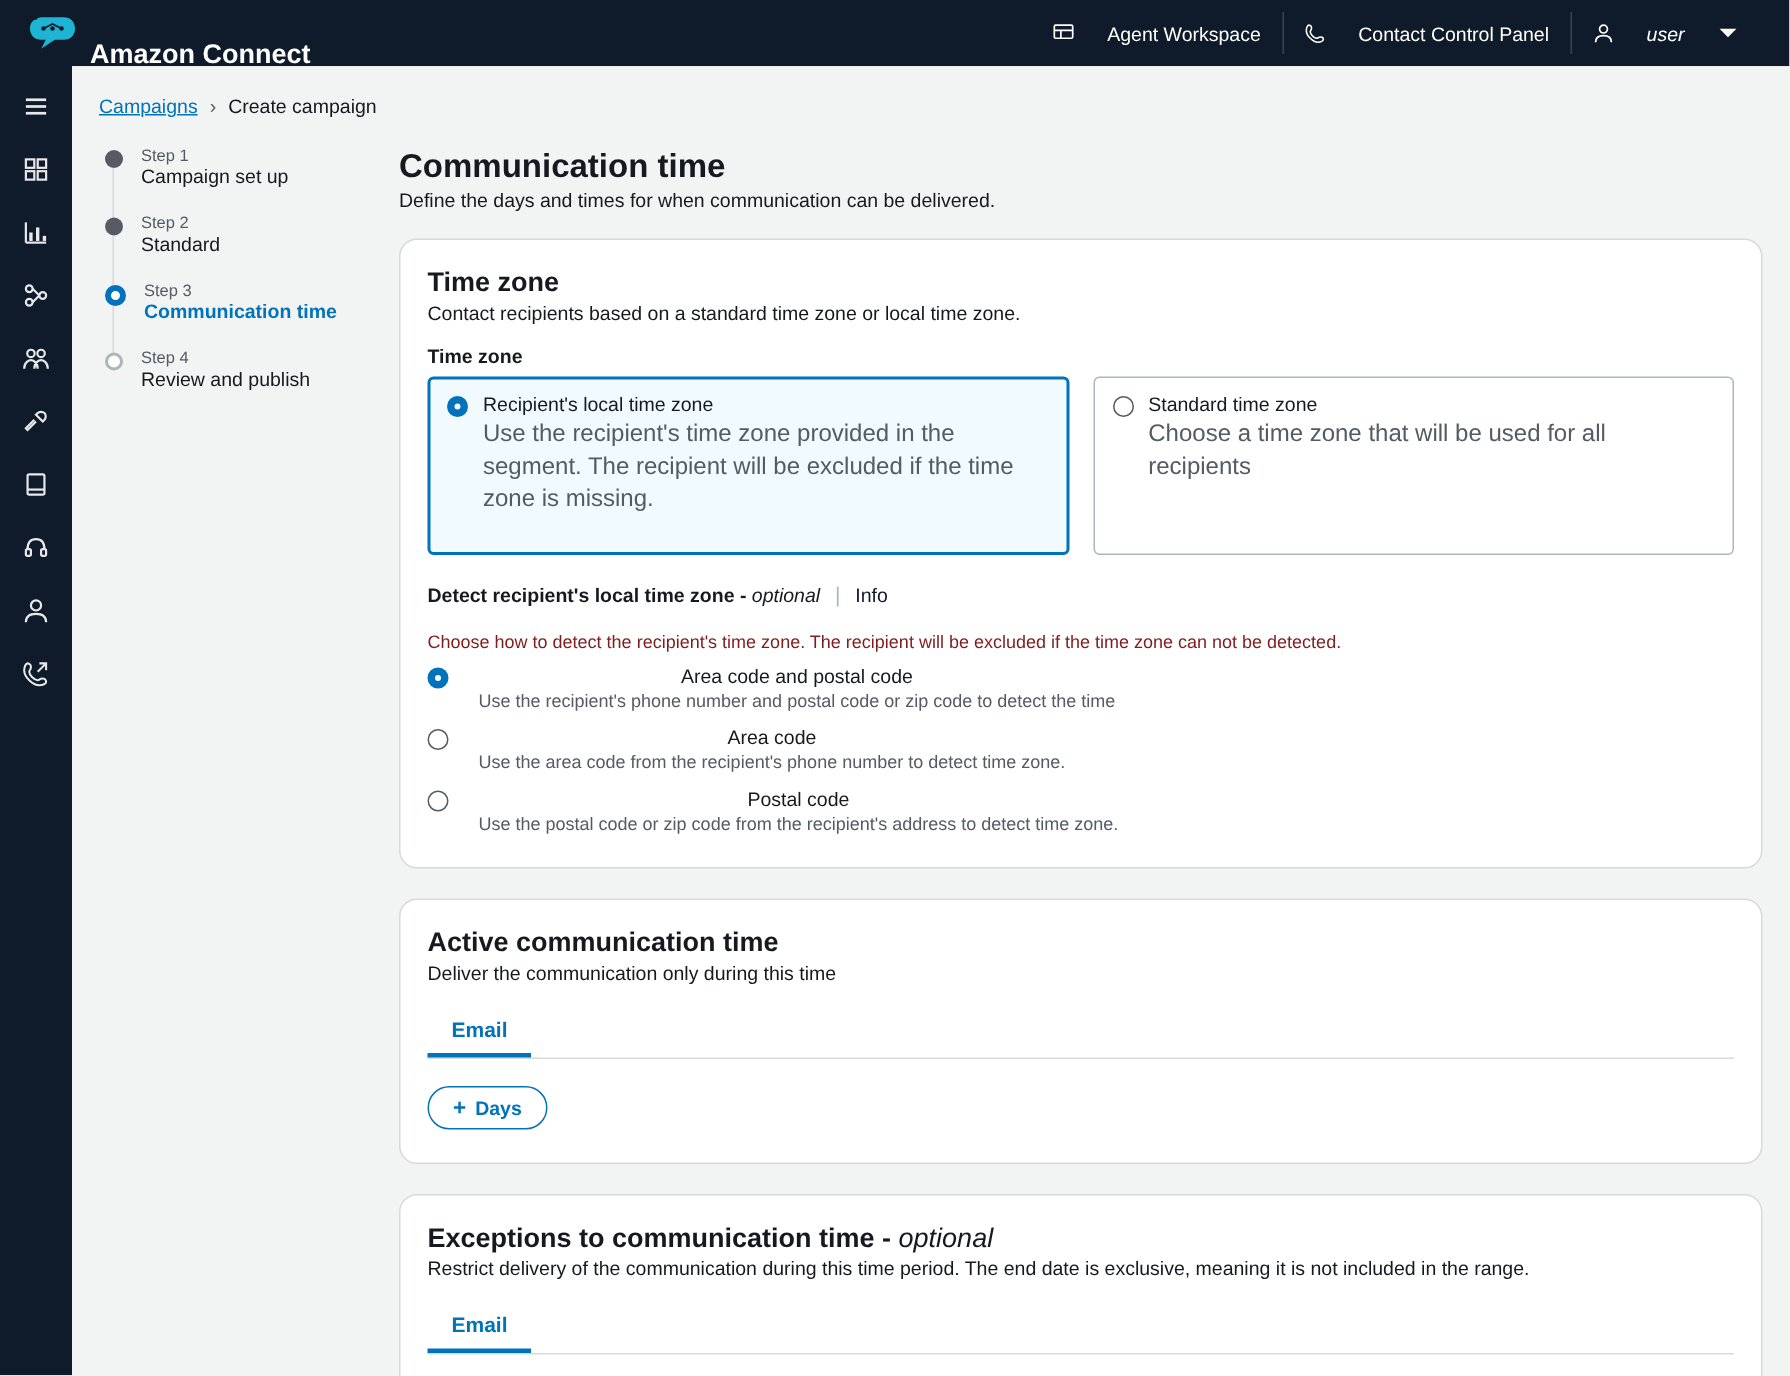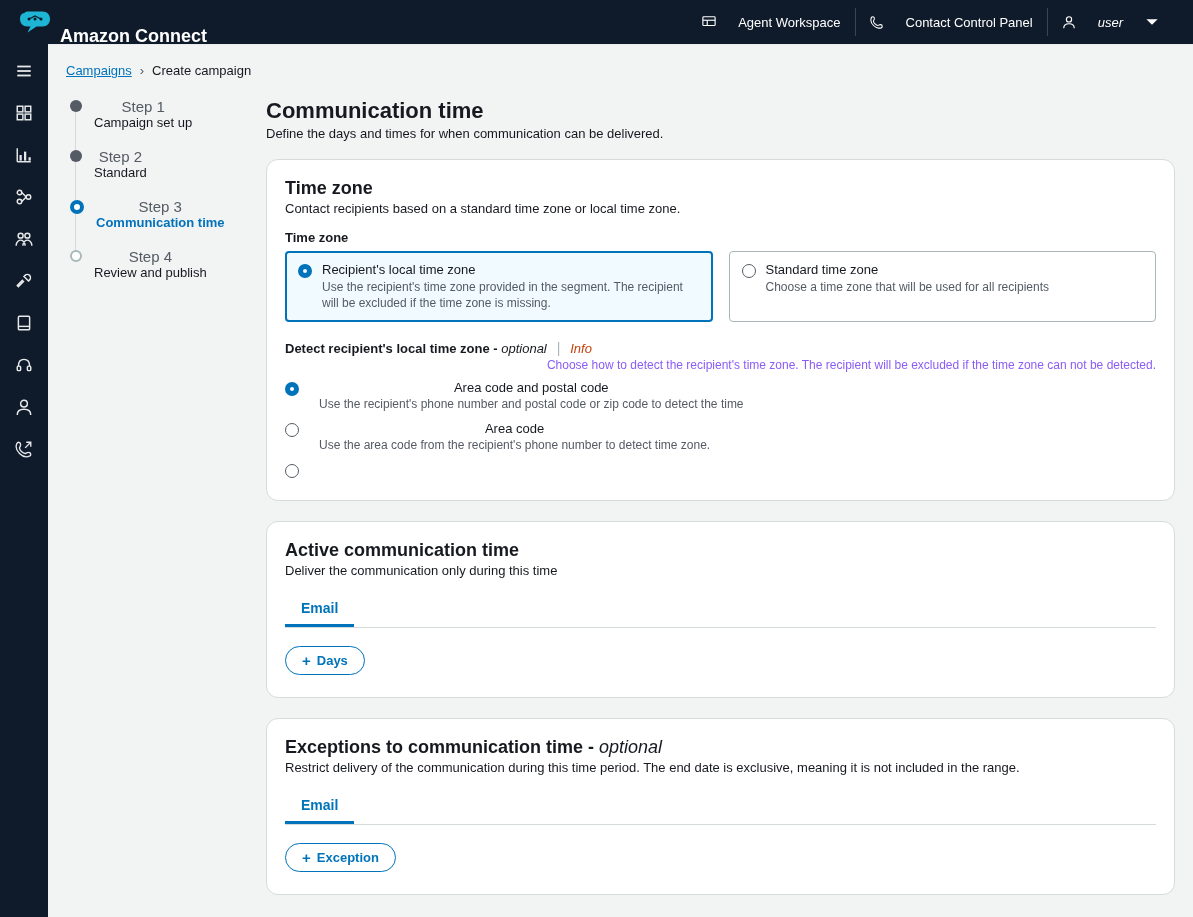--- a/index.html
+++ b/index.html
@@ -28,46 +28,46 @@
   .breadcrumb .current { color: #16191f; }
 
   .pagegrid { display: flex; gap: 30px; }
   .stepper { width: 170px; padding-left: 4px; }
   .step { display: flex; gap: 12px; position: relative; padding-bottom: 18px; }
   .step::before { content: ""; position: absolute; left: 5px; top: 14px; bottom: -4px; width: 1px; background: #d5dbdb; }
   .step:last-child::before { display: none; }
   .step-dot { width: 12px; height: 12px; border-radius: 50%; background: #545b64; margin-top: 2px; flex-shrink: 0; z-index: 1; }
   .step.current .step-dot { background: #fff; border: 4px solid #0073bb; width: 14px; height: 14px; box-sizing: border-box; }
   .step.future .step-dot { background: #fff; border: 2px solid #aab7b8; }
-  .step-text .label { font-size: 15px; color: #545b64; text-align: center; }
+  .step-text .label { font-size: 11px; color: #545b64; }
   .step-text .title { font-size: 13px; color: #16191f; }
   .step.current .step-text .title { color: #0073bb; font-weight: 600; }
 
   .main { flex: 1; }
   h1 { font-size: 22px; font-weight: 700; margin-bottom: 2px; }
   .subtitle { font-size: 13px; color: #16191f; margin-bottom: 18px; }
 
   .panel { background: #fff; border: 1px solid #d5dbdb; border-radius: 12px; padding: 18px 18px 22px 18px; margin-bottom: 20px; }
   .panel h2 { font-size: 18px; font-weight: 700; margin-bottom: 2px; }
   .panel .desc { font-size: 13px; color: #16191f; margin-bottom: 14px; }
 
   .field-label { font-size: 13px; font-weight: 600; margin-bottom: 6px; }
   .tilerow { display: flex; gap: 16px; margin-bottom: 18px; }
   .tile { flex: 1; border: 1px solid #aab7b8; border-radius: 4px; padding: 10px 12px 4px 12px; display: flex; gap: 10px; cursor: pointer; }
-  .tile.selected { border: 2px solid #0073bb; background: #f1faff; padding: 9px 11px 9px 11px; }
+  .tile.selected { border: 2px solid #0073bb; background: #f1faff; padding: 9px 11px 24px 11px; }
   .radio { width: 14px; height: 14px; border: 1px solid #545b64; border-radius: 50%; flex-shrink: 0; margin-top: 2px; position: relative; }
   .radio.selected { border: 5px solid #0073bb; }
   .tile .tile-body .ttitle { font-size: 13px; font-weight: 400; }
-  .tile .tile-body .tdesc { font-size: 12px; color: #545b64; margin-top: 2px; line-height: 1.35; }
+  .tile .tile-body .tdesc { font-size: 16px; color: #545b64; margin-top: 2px; line-height: 1.35; }
 
   .optlabel { font-size: 13px; font-weight: 600; }
   .optlabel .optional { font-style: italic; font-weight: 400; }
   .divider-pipe { color: #aab7b8; margin: 0 6px; }
-  .info-link { color: #c2410c; cursor: pointer; font-size: 13px; font-style: italic; }
-  .helper { font-size: 12px; color: #8b5cf6; margin-top: 2px; margin-bottom: 8px; text-align: right; }
+  .info-link { color: #0f172a; cursor: pointer; font-size: 13px; }
+  .helper { font-size: 12px; color: #7f1d1d; margin-top: 17px; margin-bottom: 8px; }
 
   .radio-stack { display: flex; flex-direction: column; gap: 10px; }
   .radio-row { display: flex; gap: 20px; cursor: pointer; text-align: center; }
   .radio-row .rlabel { font-size: 13px; }
   .radio-row .rdesc { font-size: 12px; color: #545b64; margin-top: 2px; }
 
   .tabs { border-bottom: 1px solid #d5dbdb; margin-top: 8px; margin-bottom: 18px; }
   .tab { display: inline-block; padding: 8px 16px; font-size: 14px; color: #0073bb; font-weight: 700; border-bottom: 3px solid #0073bb; cursor: pointer; }
 
   .btn { display: inline-flex; align-items: center; gap: 6px; border: 1px solid #545b64; background: #fff; color: #16191f; padding: 6px 16px; border-radius: 20px; font-size: 13px; cursor: pointer; font-weight: 600; }
@@ -255,20 +255,24 @@
             </div>
             <div class="radio-row">
               <div class="radio"></div>
               <div>
                 <div class="rlabel">Area code</div>
                 <div class="rdesc">Use the area code from the recipient's phone number to detect time zone.</div>
               </div>
             </div>
             <div class="radio-row">
               <div class="radio"></div>
+              <div>
+                <div class="rlabel">Postal code</div>
+                <div class="rdesc">Use the postal code or zip code from the recipient's address to detect time zone.</div>
+              </div>
             </div>
           </div>
         </div>
 
         <div class="panel">
           <h2>Active communication time</h2>
           <div class="desc">Deliver the communication only during this time</div>
           <div class="tabs">
             <div class="tab">Email</div>
           </div>

